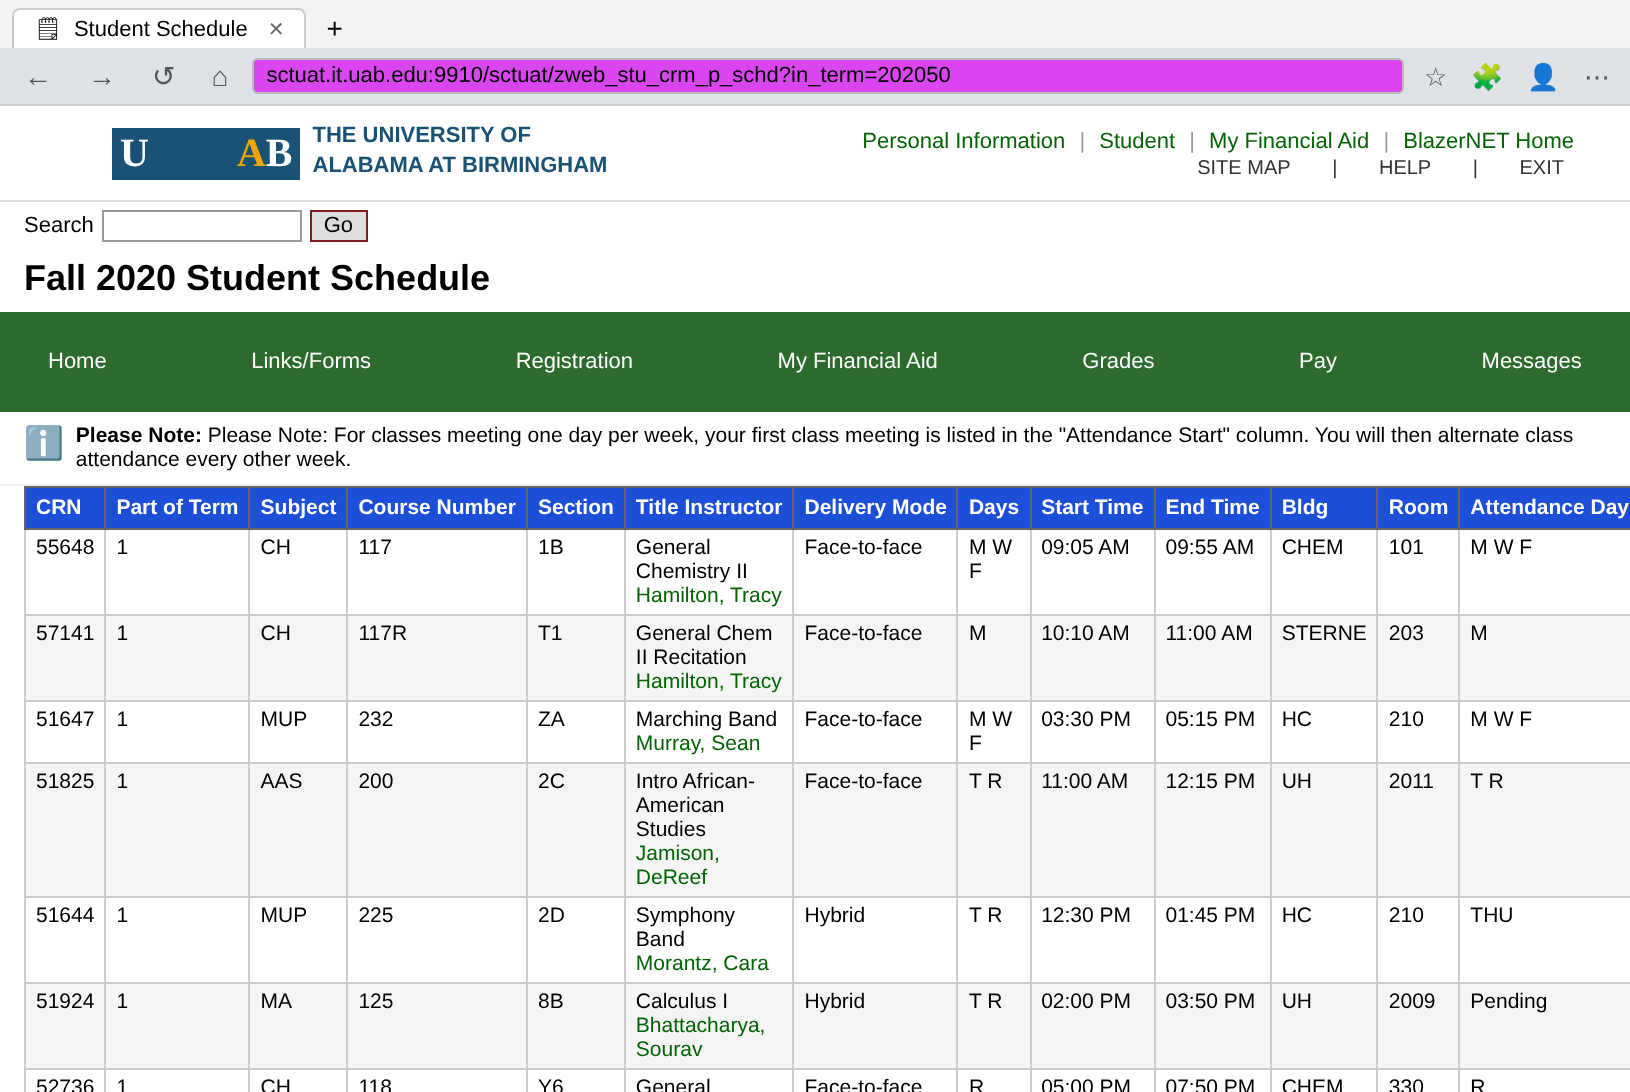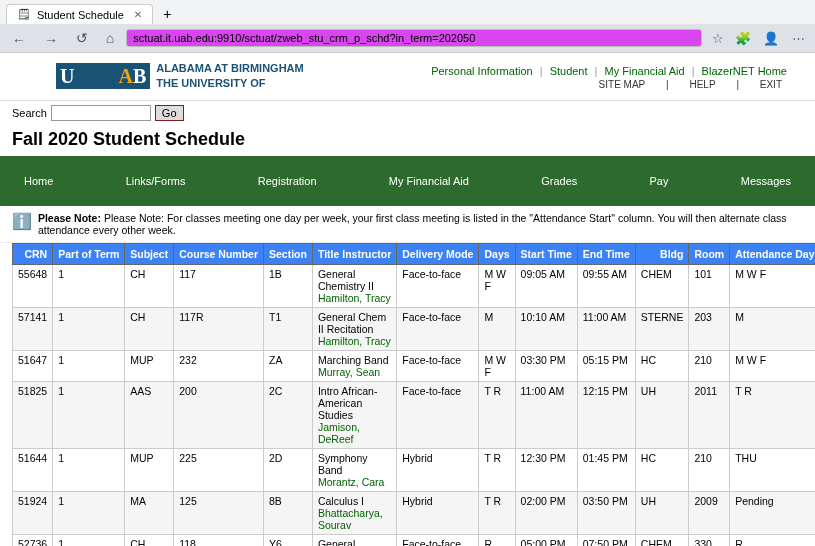--- a/index.html
+++ b/index.html
@@ -48,21 +48,21 @@
     
     .main-nav { background: #2d6a2d; display: flex; padding: 14px 12px; justify-content: space-between; }
     .main-nav-item { color: #fff; padding: 5px 12px; font-size: 11px; cursor: pointer; white-space: nowrap; }
 
     
     .notice { padding: 6px 12px; font-size: 10.5px; display: flex; align-items: flex-start; gap: 6px; border-bottom: 1px solid #eee; }
     .notice-icon { font-size: 16px; flex-shrink: 0; }
 
     
     .schedule-table { width: 100%; border-collapse: collapse; font-size: 10.5px; margin: 0 0 10px 0; }
-    .schedule-table th { background: #3b82f6; color: #fff; padding: 4px 5px; text-align: right; border: 1px solid #666; font-weight: bold; white-space: nowrap; }
+    .schedule-table th { background: #1d4ed8; color: #fff; padding: 4px 5px; text-align: left; border: 1px solid #666; font-weight: bold; white-space: nowrap; }
     .schedule-table td { padding: 3px 5px; border: 1px solid #ccc; vertical-align: top; }
     .schedule-table tr:nth-child(even) td { background: #f5f5f5; }
     .schedule-table tr:nth-child(odd) td { background: #fff; }
     .link-cell a { color: #006400; text-decoration: none; }
 
     .table-wrapper { padding: 0 12px; }
   </style>
 </head>
 <body>
 
@@ -92,22 +92,22 @@
 
 <div class="page">
 
   <div class="site-header">
     <div style="display:flex; justify-content:space-between; align-items:flex-start;">
       <div class="logo-block">
         <span class="uab-logo">
           <span style="background:#1a5276;color:#fff;padding:2px 4px;font-size:20px;font-weight:bold;font-family:serif;">U<span style="color:#f0a500;">A</span>B</span>
         </span>
         <div class="university-name">
+          <div>THE UNIVERSITY OF</div>
           <div>ALABAMA AT BIRMINGHAM</div>
-          <div>THE UNIVERSITY OF</div>
         </div>
       </div>
       <div style="text-align:right;">
         <div class="top-nav">
           <a href="#">Personal Information</a>
           <span class="top-nav-divider">|</span>
           <a href="#">Student</a>
           <span class="top-nav-divider">|</span>
           <a href="#">My Financial Aid</a>
           <span class="top-nav-divider">|</span>

